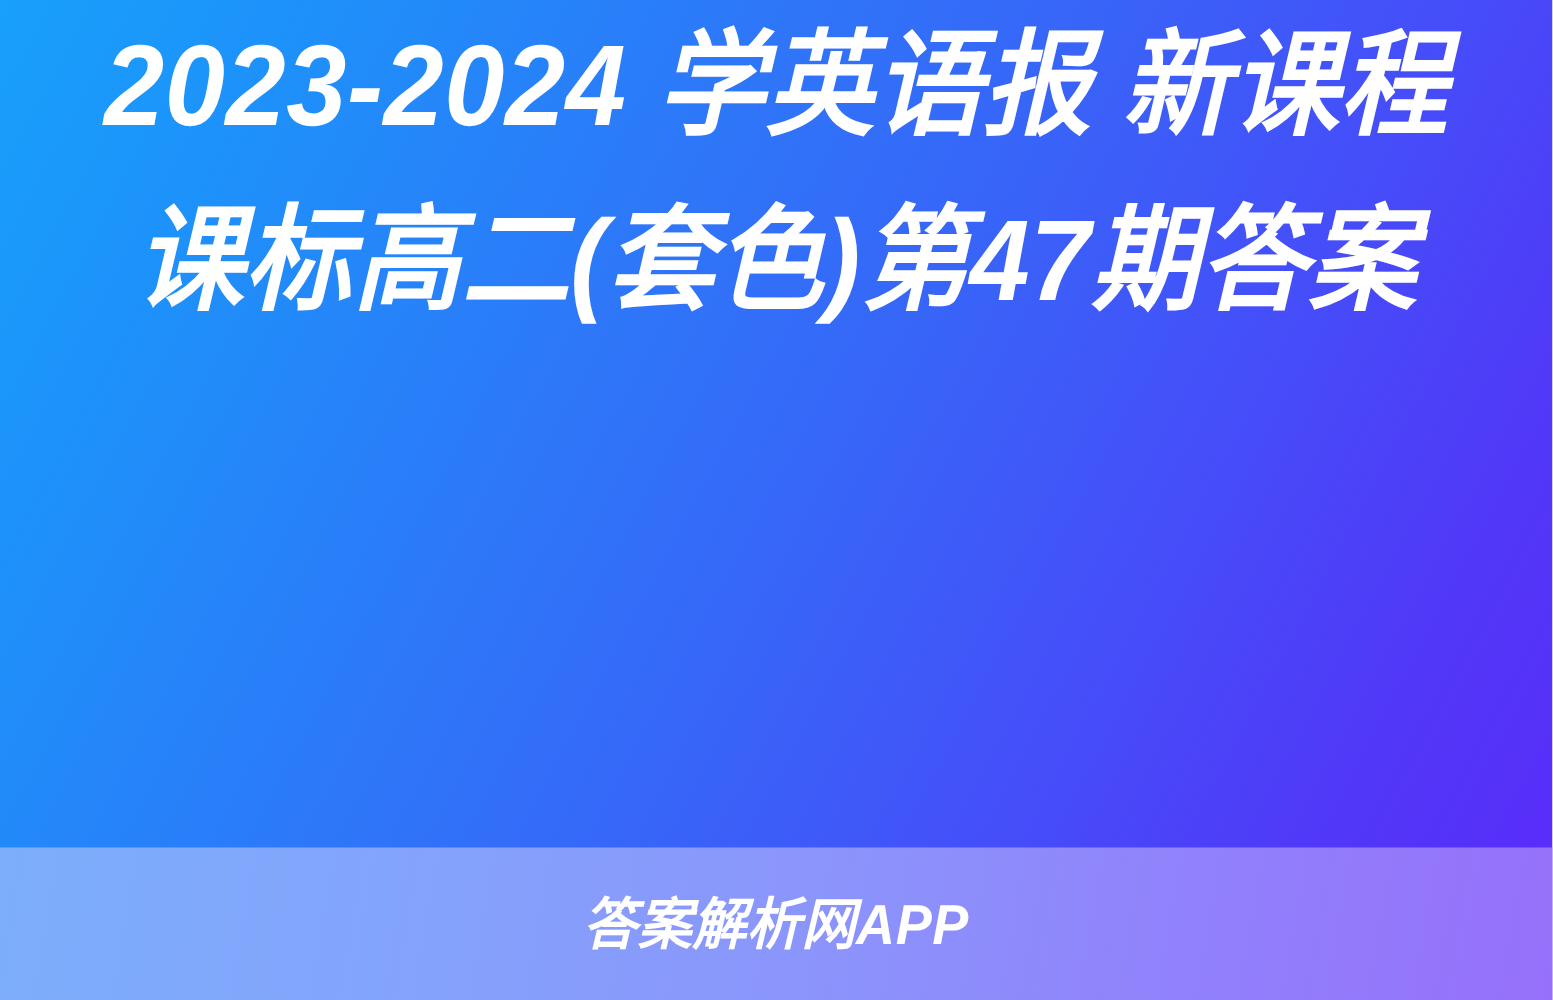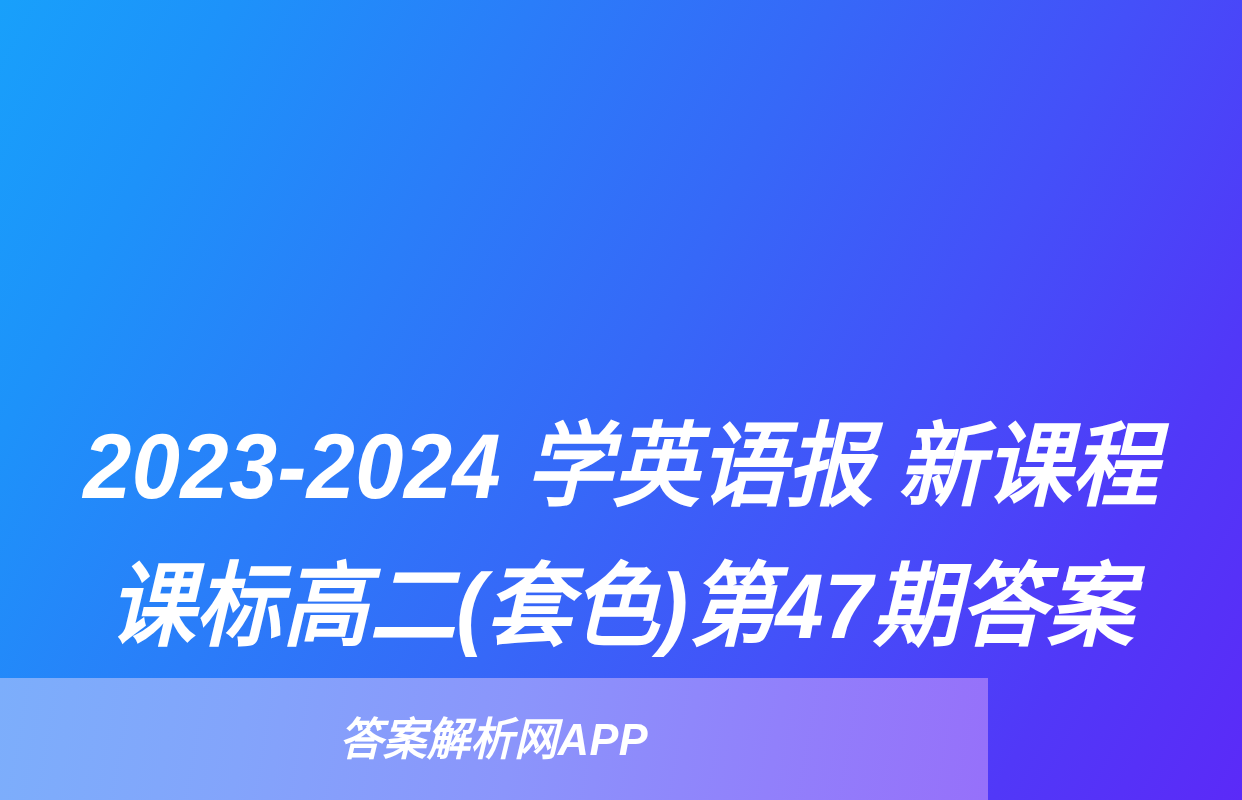--- a/index.html
+++ b/index.html
@@ -36,21 +36,21 @@
   }
 
   
   .hero {
     position: absolute;
     left: 0;
     top: 0;
     width: 1242px;
     height: 678px;
     display: flex;
-    align-items: flex-end;
+    align-items: flex-start;
     justify-content: center;
     box-sizing: border-box;
     padding: 0 46px;
   }
 
   .hero-title {
     margin: 0;
     width: 100%;
     text-align: center;
     color: #ffffff;
@@ -64,21 +64,21 @@
     transform-origin: center center;
     word-break: break-word;
     text-rendering: geometricPrecision;
   }
 
   
   .footer-band {
     position: absolute;
     left: 0;
     top: 678px;
-    width: 988px;
+    width: 1242px;
     height: 122px;
     display: flex;
     align-items: center;
     justify-content: center;
     background: linear-gradient(100deg,
         #7CAEFB 0%,
         #83A4FB 25%,
         #8B95FB 52%,
         #9180FB 78%,
         #9670FA 100%);

